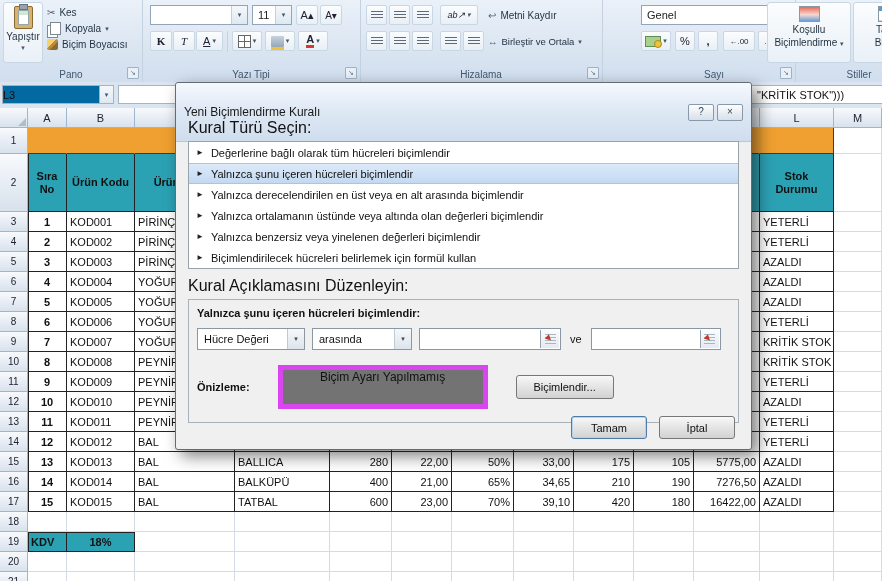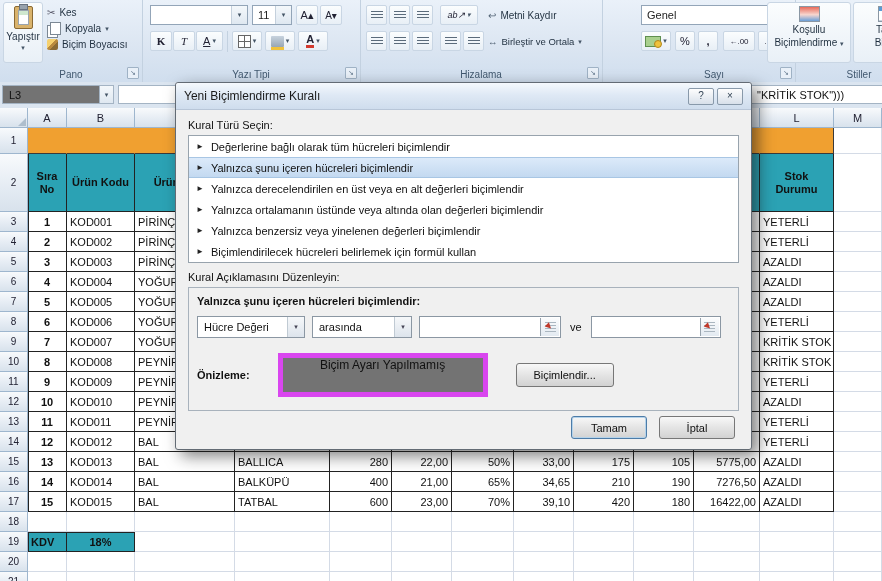--- a/index.html
+++ b/index.html
@@ -43,22 +43,22 @@
   .ic-money::after{content:"";position:absolute;right:-2px;bottom:-2px;width:6px;height:6px;border-radius:50%;background:#f0c23c;border:1px solid #b3871c}
   .ic-cond{width:19px;height:14px;border:1px solid #8a97a4;background:linear-gradient(180deg,#e96b5a,#f7d6cf 55%,#6a9fd8)}
   .ic-table{width:19px;height:14px;border:1px solid #8a97a4;background:linear-gradient(#5b9bd5 0 4px,#fff 4px);
     box-shadow:inset 0 -4px 0 -3px #c9d3dd}
   .serifK{font-family:"Liberation Serif",serif;font-weight:bold}
   .serifT{font-family:"Liberation Serif",serif;font-style:italic}
   .undA{text-decoration:underline}
 
   
   .fbar{position:absolute;left:0;top:82px;width:882px;height:26px;background:#dbe5f0;border-bottom:1px solid #abbccd}
-  .namebox{position:absolute;left:2px;top:3px;width:98px;height:19px;background:#737373;border:1px solid #a4b4c4;
-    display:flex;align-items:center;padding-left:6px;box-sizing:border-box}
+  .namebox{position:absolute;left:2px;top:3px;width:98px;height:19px;background:#0369a1;border:1px solid #a4b4c4;
+    display:flex;align-items:center;box-sizing:border-box}
   .namearr{position:absolute;left:99px;top:3px;width:15px;height:19px;background:linear-gradient(#f4f8fb,#dfe8f1);
     border:1px solid #a4b4c4;display:flex;align-items:center;justify-content:center;font-size:7px;color:#456;box-sizing:border-box}
   .fxarea{position:absolute;left:118px;top:3px;right:0;height:19px;background:#fff;border:1px solid #a4b4c4;border-right:none;box-sizing:border-box}
   .formula-text{position:absolute;left:638px;top:0;height:17px;display:flex;align-items:center;font-size:11px;color:#111;white-space:nowrap}
 
   
   .sheet{position:absolute;left:0;top:108px;width:882px;height:473px;display:grid;background:#fff}
   .cell{border-right:1px solid #d4dbe6;border-bottom:1px solid #d4dbe6;display:flex;align-items:center;
     overflow:hidden;padding:0 3px;font-size:11px;box-sizing:border-box;white-space:nowrap}
   .ch,.rh,.corner{background:linear-gradient(#f8fafc,#e4ebf3 60%,#d8e2ec);border-right:1px solid #9eb6ce;
@@ -74,26 +74,26 @@
   .el{box-shadow:inset 1px 0 0 #222}
   .c-center{justify-content:center}.c-right{justify-content:flex-end}.c-left{justify-content:flex-start}
   .b{font-weight:bold}
   .kdv{background:#2ba2b4;font-weight:bold;border-right:1px solid #222;border-bottom:1px solid #222;box-shadow:inset 0 1px 0 #222}
   .kdv-a{box-shadow:inset 0 1px 0 #222,inset 1px 0 0 #222}
 
   
   .dialog{position:absolute;left:175px;top:82px;width:577px;height:368px;background:#f0f0f0;
     border:1px solid #636b74;border-radius:3px;box-shadow:6px 6px 16px rgba(20,20,20,.55);z-index:5;box-sizing:border-box}
   .dlg-title{height:26px;background:linear-gradient(#f5f9fd,#dfe9f5 45%,#cfdded);border-bottom:1px solid #b8c6d8;
-    border-radius:3px 3px 0 0;display:flex;align-items:center;padding:0 8px;font-size:12px;color:#1a1a1a}
+    border-radius:3px 3px 0 0;display:flex;align-items:center;padding:16px 8px;font-size:12px;color:#1a1a1a}
   .dlg-btns{margin-left:auto;display:flex;gap:3px}
   .tb-btn{width:26px;height:17px;border:1px solid #8899aa;border-radius:2px;background:linear-gradient(#fdfdfd,#d8e0ea);
     font-size:10px;line-height:14px;color:#345;text-align:center;padding:0;font-family:inherit}
   .dlg-body{position:absolute;top:26px;left:0;right:0;bottom:0;padding:6px 12px}
-  .dlg-label{margin:4px 0 4px;font-size:11px}
+  .dlg-label{margin:4px 0 4px;font-size:16px}
   .rule-list{height:126px;border:1px solid #98a3ad;background:#fff;margin-bottom:8px;overflow:hidden}
   .rule-item{height:21px;display:flex;align-items:center;padding:0 7px;gap:7px;box-sizing:border-box}
   .rule-item .arr{font-size:8px;color:#222}
   .rule-item.selected{background:linear-gradient(#dceafa,#c3d9f0);border-top:1px solid #a8c6e4;border-bottom:1px solid #a8c6e4}
   .group-box{border:1px solid #a8b2bc;height:124px;padding:7px 8px;box-sizing:border-box;background:#f0f0f0}
   .gb-title{font-weight:bold;margin-bottom:9px}
   .controls{display:flex;align-items:center;gap:7px}
   .dcombo{height:22px;border:1px solid #8b97a3;background:#fff;display:flex;align-items:center;padding-left:6px;box-sizing:border-box}
   .dcombo .ca{margin-left:auto;align-self:stretch;width:16px;display:flex;align-items:center;justify-content:center;
     border-left:1px solid #c0cad3;background:linear-gradient(#f6f8fa,#dde4ec);font-size:7px;color:#445}
@@ -603,21 +603,21 @@
         <div class="rule-item">
           <span class="arr">►</span>
           <span>Değerlerine bağlı olarak tüm hücreleri biçimlendir</span>
         </div>
         <div class="rule-item selected">
           <span class="arr">►</span>
           <span>Yalnızca şunu içeren hücreleri biçimlendir</span>
         </div>
         <div class="rule-item">
           <span class="arr">►</span>
-          <span>Yalnızca derecelendirilen en üst veya en alt değerleri biçimlendir</span>
+          <span>Yalnızca derecelendirilen en üst veya en alt arasında biçimlendir</span>
         </div>
         <div class="rule-item">
           <span class="arr">►</span>
           <span>Yalnızca ortalamanın üstünde veya altında olan değerleri biçimlendir</span>
         </div>
         <div class="rule-item">
           <span class="arr">►</span>
           <span>Yalnızca benzersiz veya yinelenen değerleri biçimlendir</span>
         </div>
         <div class="rule-item">

